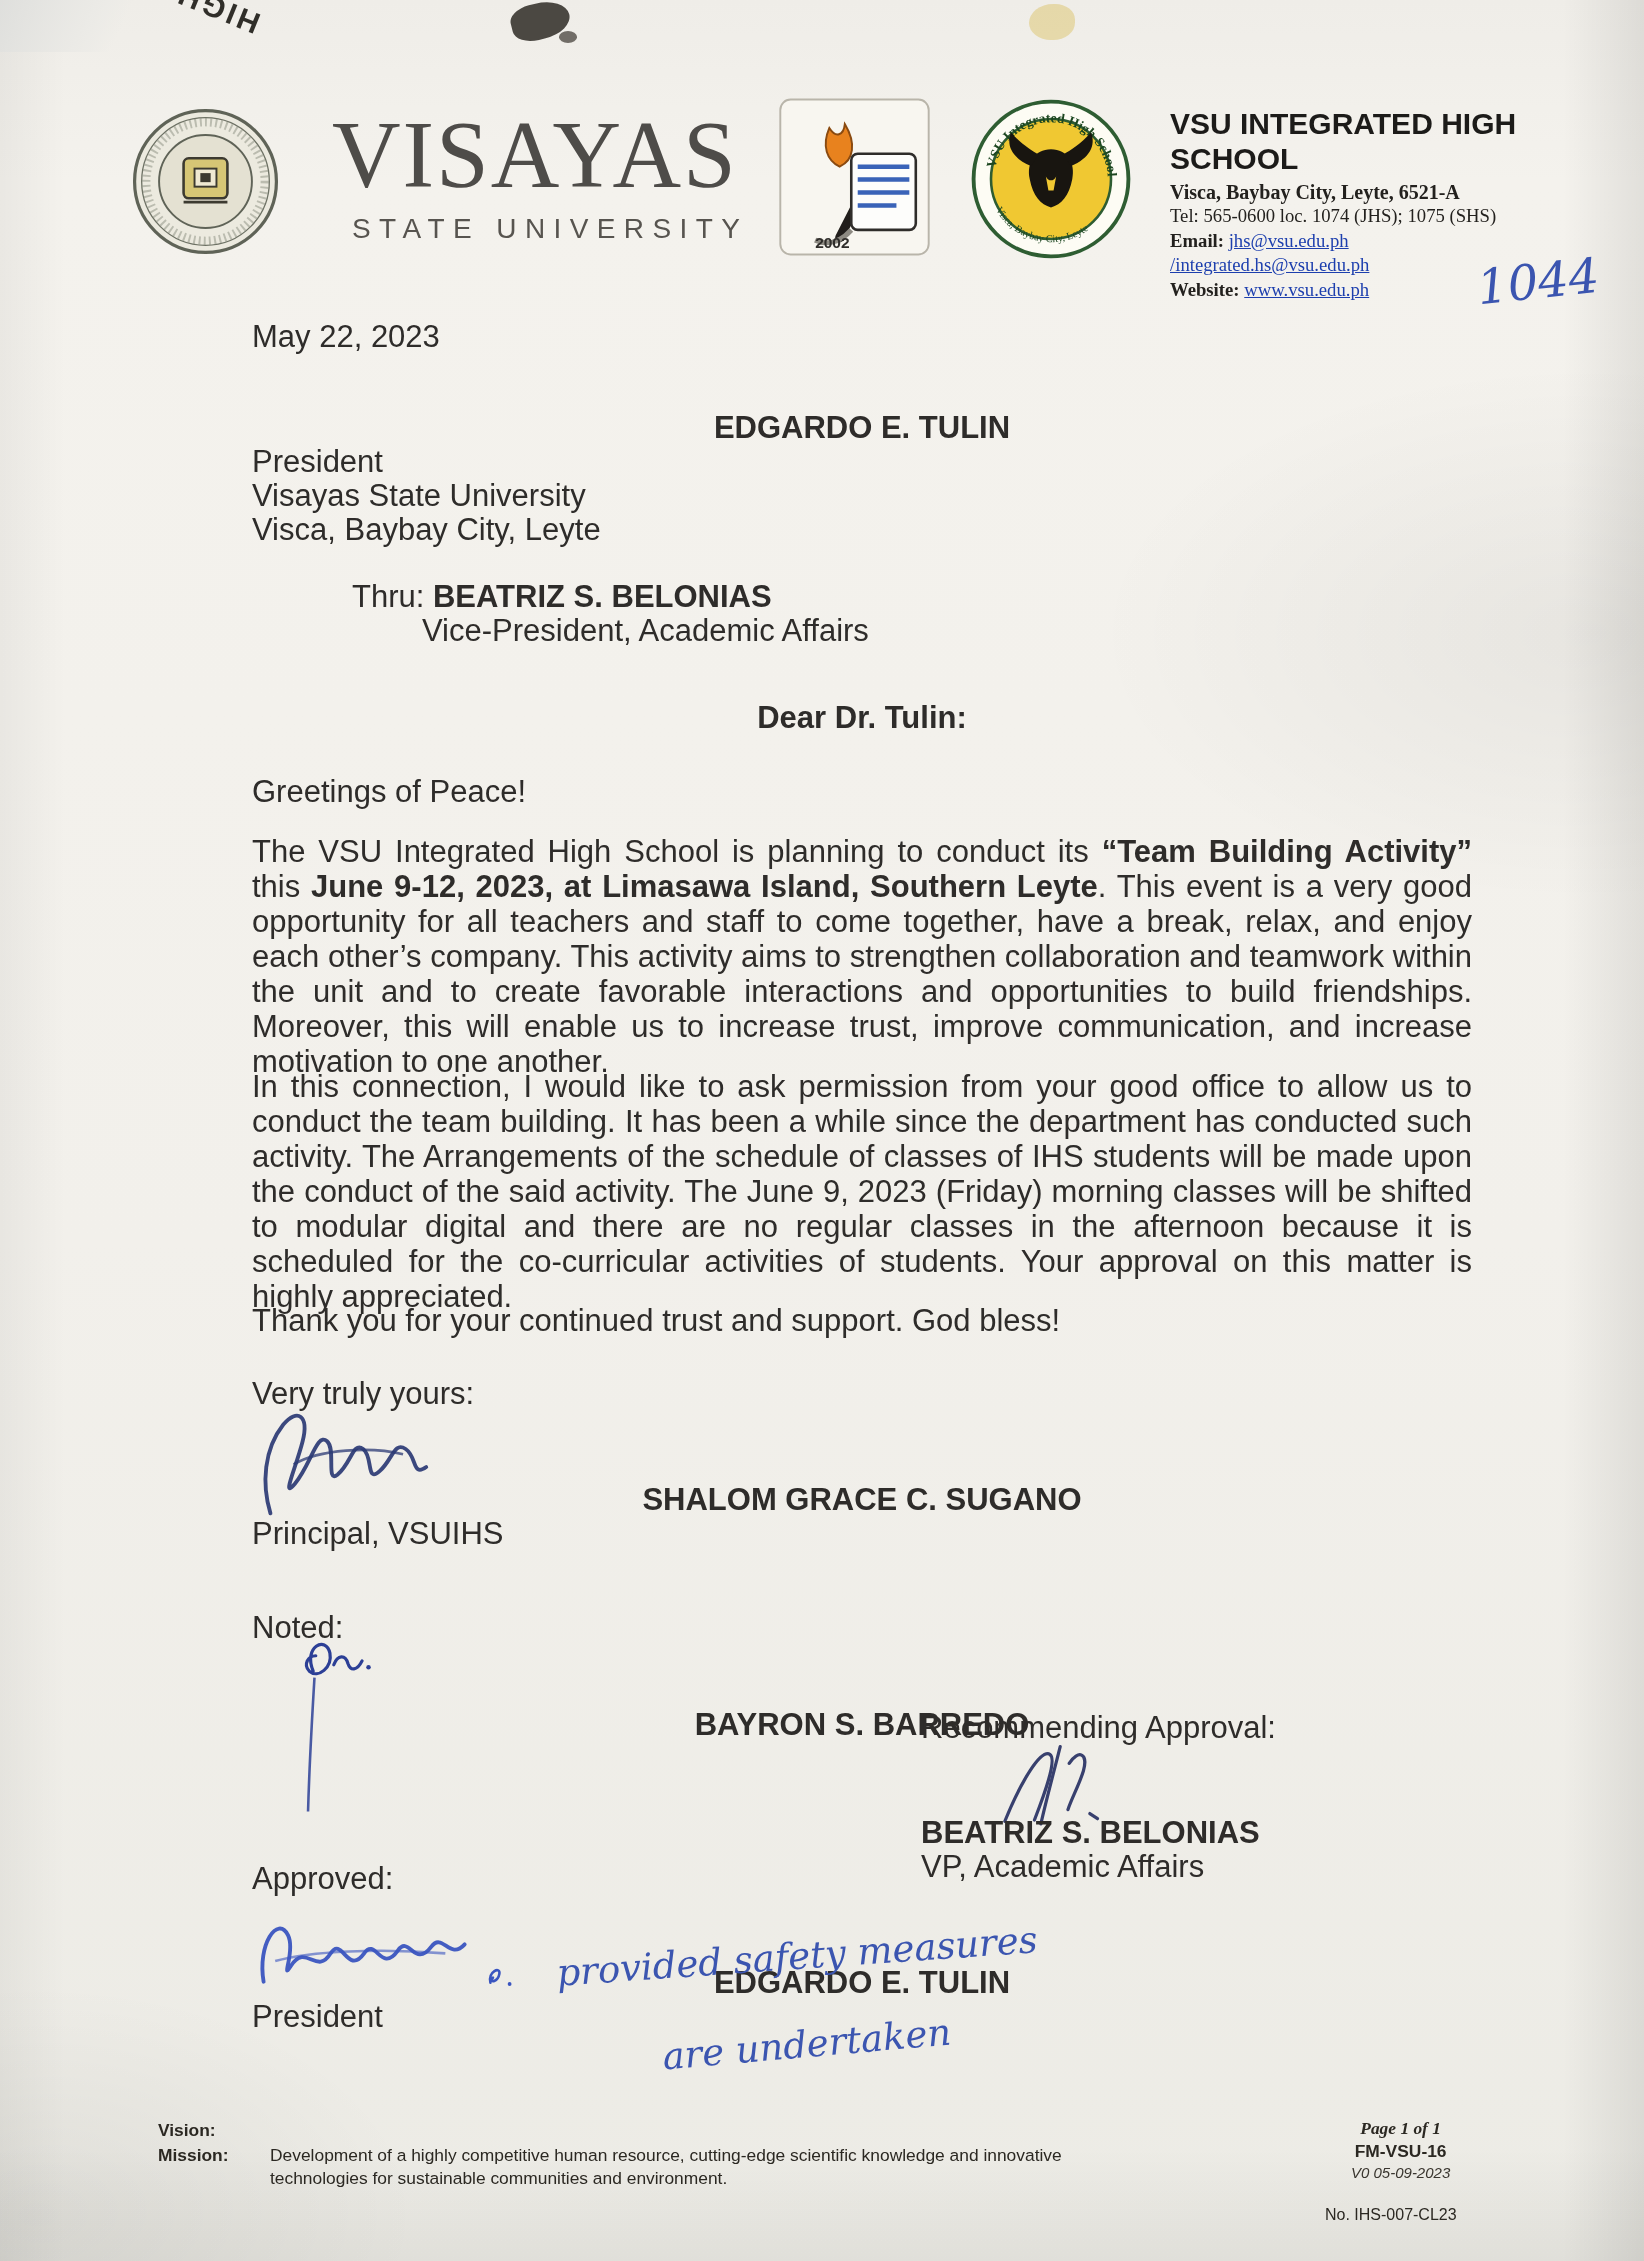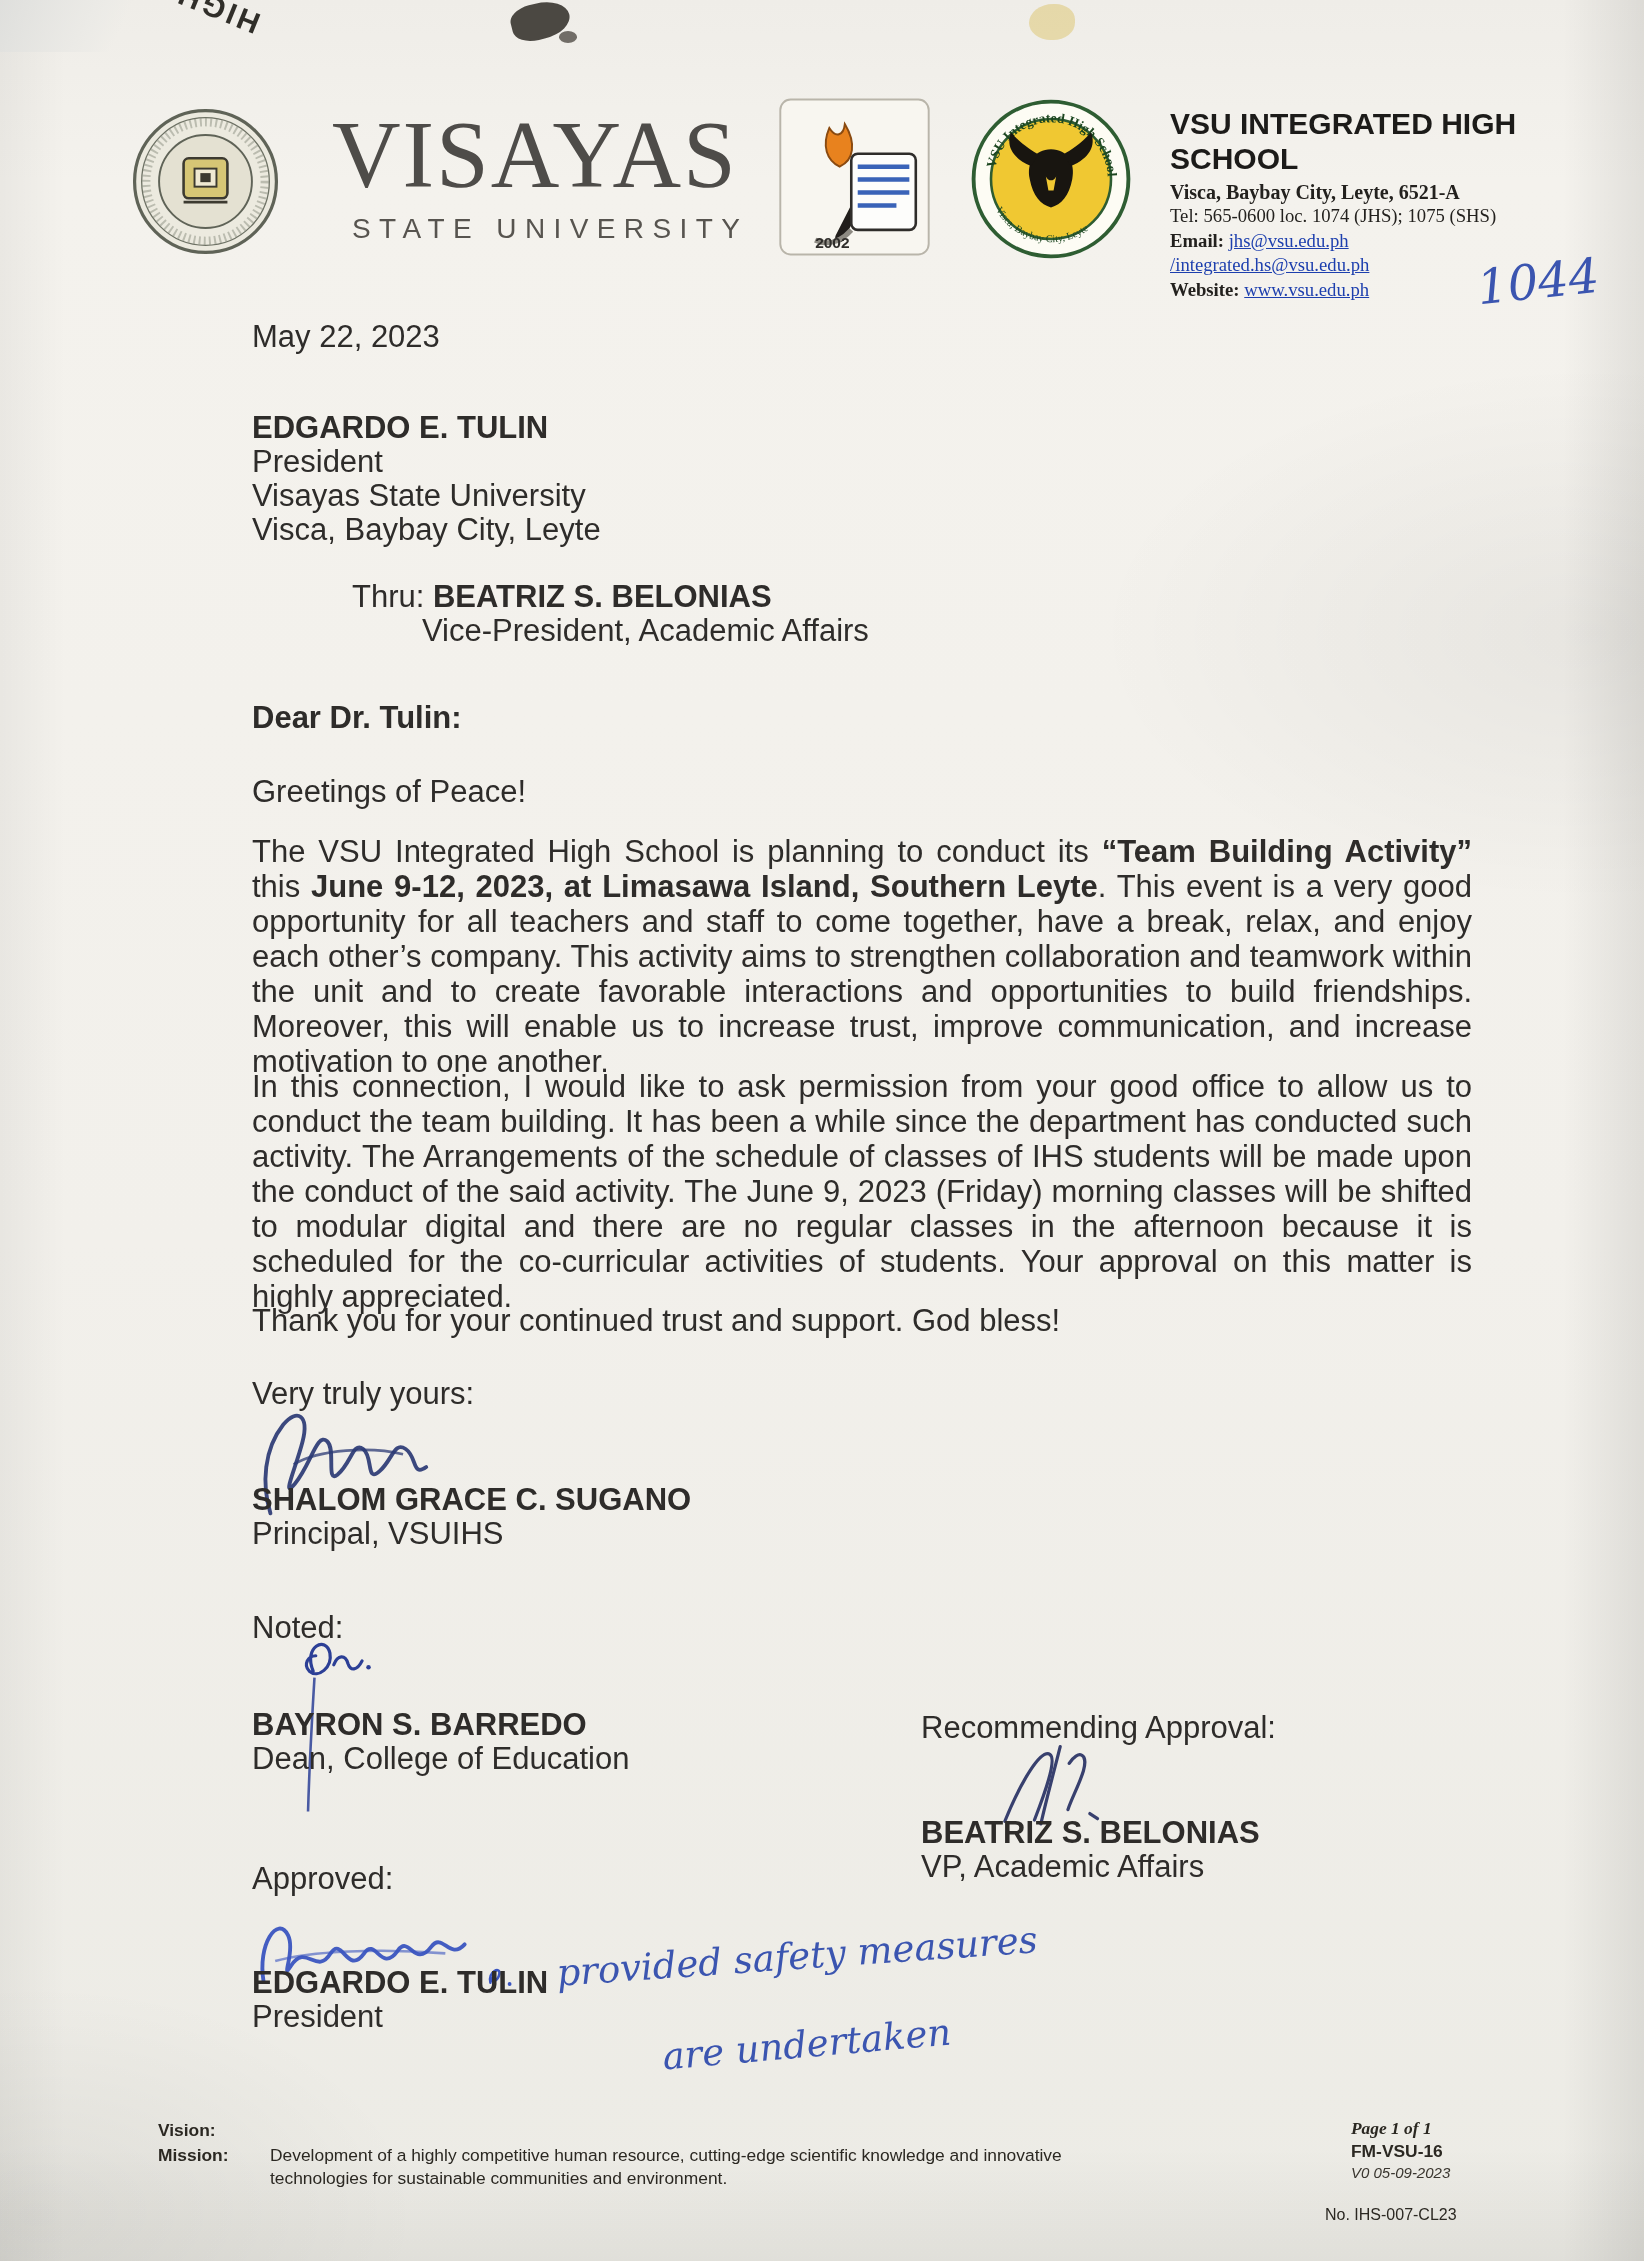--- a/index.html
+++ b/index.html
@@ -15,21 +15,21 @@
     background:
       radial-gradient(838px 451px at 97% 28%, rgba(0,0,0,.05), transparent 60%),
       radial-gradient(645px 387px at 2% 98%, rgba(0,0,0,.06), transparent 60%),
       linear-gradient(90deg, rgba(0,0,0,.045), transparent 4%, transparent 95%, rgba(0,0,0,.08)),
       linear-gradient(0deg, rgba(0,0,0,.05), transparent 5%);
   }
   .abs { position:absolute; }
   .serif { font-family:"Liberation Serif", serif; }
   .hand { font-family:"DejaVu Serif", serif; font-style:italic; color:#3b55b0; }
   .body-text { font-size:31px; line-height:35px; color:#2e2c2a; }
-  .bold { font-weight:bold; }
+  .bold { font-weight:bold;text-align:center; }
   .justify { text-align:justify; }
   .letter-col { left:252px; width:1220px; }
   .link { color:#1d3fae; text-decoration:underline; }
   .wordmark1 { font-family:"Liberation Serif", serif; font-size:95px; letter-spacing:1.9px; color:#4e4c49; line-height:1; }
   .wordmark2 { font-family:"Liberation Sans", sans-serif; font-size:28px; letter-spacing:8.4px; color:#57544f; }
   .school-name { font-size:30px; line-height:35px; font-weight:bold; color:#1c1b19; width:374px; }
   .contact-line { font-family:"Liberation Serif", serif; font-size:18.7px; line-height:24.5px; color:#23211e; }
   .contact-addr { font-weight:bold; font-size:20px; }
   .footer-text { font-size:17.4px; line-height:23px; color:#2b2822; }
   .footer-label { font-weight:bold; }
@@ -142,21 +142,20 @@
 
   <svg class="sig" style="left:277px; top:1630px;" width="129" height="193" viewBox="0 0 200 300">
     <path d="M56 64 C 40 26 76 8 82 36 C 86 58 64 76 50 64 C 40 54 48 40 60 40" stroke="#2c3f96" stroke-width="5" fill="none" stroke-linecap="round"></path>
     <path d="M88 54 c 6 -16 18 -16 22 -2 c 4 12 14 12 22 -4" stroke="#2c3f96" stroke-width="5" fill="none" stroke-linecap="round"></path>
     <circle cx="142" cy="58" r="3.5" fill="#2c3f96"></circle>
     <path d="M58 74 C 54 140 50 210 48 282" stroke="#2c3f96" stroke-width="4" fill="none" opacity=".85"></path>
   </svg>
 
   <div class="abs body-text letter-col name-block" style="top:1708px;">
     <div class="bold">BAYRON S. BARREDO</div>
-    <div>Dean, College of Education</div>
   </div>
 
   <div class="abs body-text" style="left:921px; top:1710px;">Recommending Approval:</div>
 
   <svg class="sig" style="left:993px; top:1735px;" width="155" height="103" viewBox="0 0 240 160">
     <path d="M18 134 C 44 70 74 22 88 30 C 100 38 78 96 64 132" stroke="#38406e" stroke-width="5" fill="none" stroke-linecap="round"></path>
     <path d="M104 18 C 94 58 82 102 74 138" stroke="#38406e" stroke-width="5" fill="none" stroke-linecap="round"></path>
     <path d="M118 44 C 132 22 148 28 140 56 C 134 76 122 98 116 116" stroke="#38406e" stroke-width="5" fill="none" stroke-linecap="round"></path>
     <path d="M150 122 l 12 8" stroke="#38406e" stroke-width="5" stroke-linecap="round"></path>
   </svg>

